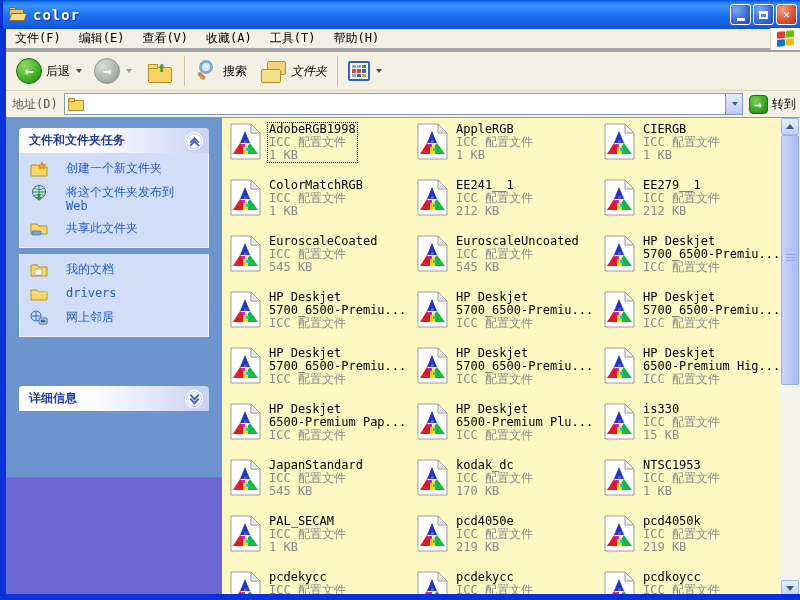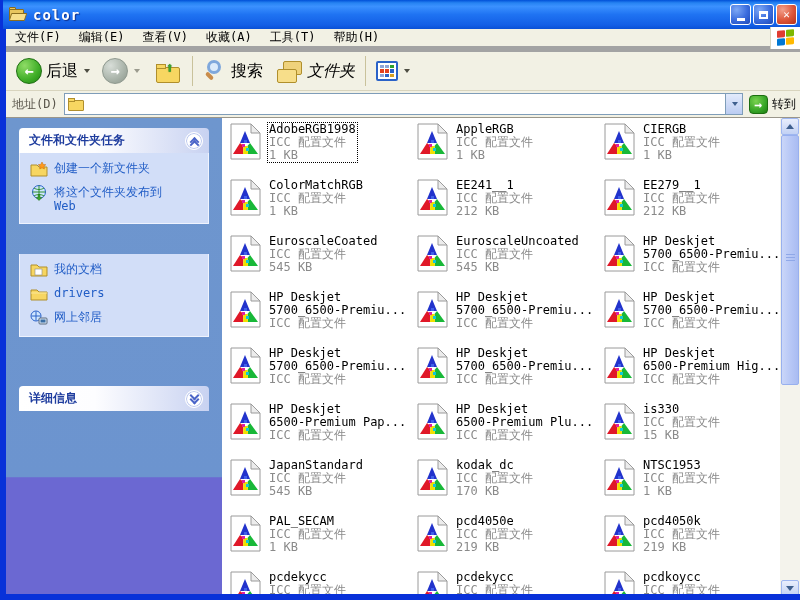--- a/index.html
+++ b/index.html
@@ -21,41 +21,41 @@
   .tb-buttons { margin-left:auto; display:flex; gap:2px; }
   .tb-btn { width:21px; height:21px; border-radius:3px; border:1px solid #fff; color:#fff;
     display:flex; align-items:center; justify-content:center; font-size:11px; line-height:1;
     background:radial-gradient(circle at 30% 25%,#7da8f5 0%,#3a6cdd 55%,#1e49b8 100%); }
   .tb-btn.close { background:radial-gradient(circle at 30% 25%,#f2a08c 0%,#dd5539 55%,#b4311b 100%); font-weight:bold; }
   .tb-btn .minbar { width:8px; height:3px; background:#fff; margin-top:9px; }
   .tb-btn .maxbox { width:9px; height:8px; border:2px solid #fff; border-top-width:3px; }
 
   
   .menubar { position:absolute; left:3px; top:29px; width:794px; height:23px; background:#F2F1E4;
-    border-bottom:6px solid #a3a3a3; display:flex; align-items:center; }
+    border-bottom:4px solid #a3a3a3; display:flex; align-items:center; }
   .menu-item { padding:3px 9px; color:#000; }
   .winlogo { margin-left:auto; width:30px; height:22px; background:#fff; border-left:1px solid #D8D4BE;
     display:flex; align-items:center; justify-content:center; }
   .flag { width:17px; height:15px; display:grid; grid-template-columns:8px 8px; grid-template-rows:7px 7px; gap:1px; transform:skewY(-6deg); }
   .flag i { border-radius:1px; }
   .flag i:nth-child(1){background:#E03C31;} .flag i:nth-child(2){background:#7DB700;}
   .flag i:nth-child(3){background:#0078D4;} .flag i:nth-child(4){background:#FFB900;}
 
   
   .toolbar { position:absolute; left:3px; top:52px; width:794px; height:39px; background:#F2F1E4;
     border-bottom:1px solid #D8D4BE; display:flex; align-items:center; padding:0 6px; }
   .tbtn { display:flex; align-items:center; gap:4px; padding:3px 4px; border-radius:3px; }
   .tool-sep { width:1px; height:30px; background:#C9C29B; margin:0 6px; }
   .circle { width:26px; height:26px; border-radius:50%; display:flex; align-items:center; justify-content:center;
     color:#fff; font-size:15px; font-weight:bold; }
   .circle.back { background:radial-gradient(circle at 32% 28%,#8fdc66 0%,#3fae27 60%,#1f8212 100%); border:1px solid #1c6e10; }
   .circle.fwd  { background:radial-gradient(circle at 32% 28%,#d8ded8 0%,#a9b3a9 60%,#8b968b 100%); border:1px solid #8e988e; }
   .caret { width:0; height:0; border-left:3px solid transparent; border-right:3px solid transparent; border-top:4px solid #4d4d42; margin-left:2px; }
   .caret.dis { border-top-color:#9b9b8e; }
-  .tool-label { font-size:16px; color:#000; }
+  .tool-label { font-size:12px; color:#000; }
   .upfolder { position:relative; width:26px; height:24px; }
   .upfolder .f { position:absolute; left:0; bottom:0; width:24px; height:16px; background:#F7D661; border:1px solid #B08F2C; border-radius:2px; }
   .upfolder .t { position:absolute; left:0; bottom:14px; width:10px; height:5px; background:#F7D661; border:1px solid #B08F2C; }
   .upfolder .a { position:absolute; left:9px; top:0; color:#3DA32E; font-weight:bold; font-size:15px; text-shadow:0 0 1px #1d6e14; }
   .mag { position:relative; width:24px; height:24px; }
   .mag .lens { position:absolute; left:4px; top:1px; width:14px; height:14px; border:3px solid #7FA8DC; border-radius:50%; background:#DCEBFA; }
   .mag .stick { position:absolute; left:2px; top:15px; width:9px; height:4px; background:#C98C4B; border-radius:2px; transform:rotate(45deg); }
   .folders-ic { position:relative; width:26px; height:24px; }
   .folders-ic .b { position:absolute; left:6px; top:2px; width:19px; height:14px; background:#EFD27B; border:1px solid #B08F2C; border-radius:2px; }
   .folders-ic .f2 { position:absolute; left:0; bottom:0; width:20px; height:14px; background:#F7DE8A; border:1px solid #B08F2C; border-radius:2px; }
@@ -75,36 +75,36 @@
   .addr-folder .t { position:absolute; left:0; top:0; width:7px; height:4px; background:#F7D661; border:1px solid #B08F2C; }
   .addr-text { color:#000; white-space:nowrap; }
   .addr-drop { margin-left:auto; width:17px; height:20px; background:linear-gradient(180deg,#E3EBFC,#BBCCF2); border-left:1px solid #7F9DB9;
     display:flex; align-items:center; justify-content:center; }
   .addr-drop .caret{ border-top-color:#3E5F8E; }
   .go-btn { display:flex; align-items:center; gap:4px; margin-left:6px; white-space:nowrap; }
   .go-ic { width:19px; height:19px; border-radius:4px; background:radial-gradient(circle at 35% 30%,#79d24f 0%,#37a527 60%,#1e7d12 100%);
     border:1px solid #1c6e10; color:#fff; font-weight:bold; display:flex; align-items:center; justify-content:center; font-size:13px; }
 
   
-  .content { position:absolute; left:3px; top:118px; width:794px; height:479px; background:#ffffff; }
+  .content { position:absolute; left:3px; top:118px; width:794px; height:479px; background:#fef9c3; }
   .sidebar { position:absolute; left:0; top:0; width:216px; height:479px;
     background:linear-gradient(180deg,#6E96CE 0%,#6C94CF 74.9%,#6B68D2 75.1%,#6B68D2 100%); overflow:hidden; }
   .panel { position:absolute; left:13px; width:190px; }
   .panel-header { height:25px; border-radius:4px 4px 0 0; background:linear-gradient(90deg,#ffffff 0%,#fdfdff 40%,#c8d2f1 100%);
     display:flex; align-items:center; padding:0 6px 0 10px; }
   .panel-title { font-weight:bold; color:#1e3c9e; font-size:12px; }
   .chevron-btn { margin-left:auto; width:18px; height:18px; border-radius:50%; background:#fff; border:1px solid #fff;
     box-shadow:0 0 0 1px #B9C6EE inset; display:flex; flex-direction:column; align-items:center; justify-content:center; gap:0; }
   .chev { width:7px; height:7px; border-left:2px solid #4A64C8; border-top:2px solid #4A64C8; }
   .chev.up { transform:rotate(45deg) translate(1px,1px); margin-top:2px; }
   .chev.up + .chev.up { margin-top:-4px; }
   .chev.down { transform:rotate(225deg); margin-top:-2px; }
   .chev.down + .chev.down { margin-top:-3px; }
   .panel-body { background:#D2DEF8; border:1px solid #EFF3FE; border-top:none; padding:8px 6px 10px 10px; }
-  .task-item { display:flex; gap:6px; margin-bottom:8px; color:#215DC6; }
+  .task-item { display:flex; gap:18px; margin-bottom:8px; color:#215DC6; }
   .task-item:last-child { margin-bottom:0; }
   .task-label { line-height:14px; }
   .s-icon { width:18px; height:16px; flex:0 0 auto; position:relative; }
   .s-icon svg { position:absolute; left:0; top:0; }
 
   
   .filegrid { position:absolute; left:224px; top:4px; width:548px; height:475px; overflow:hidden;
     display:grid; grid-template-columns:187px 187px 174px; grid-auto-rows:56px; }
   .tile { display:flex; align-items:flex-start; }
   .file-icon { width:31px; height:37px; flex:0 0 auto; margin-top:1px; }
@@ -267,20 +267,31 @@
                   <circle cx="9" cy="7" r="6.5" fill="#CFE6FF" stroke="#2A62C8"></circle>
                   <path d="M2.5 7 h13 M9 .5 v13 M4 3 c3 2 7 2 10 0 M4 11 c3 -2 7 -2 10 0" stroke="#2E8F2E" fill="none"></path>
                   <path d="M9 15.5 l-3 -3 h2 v-3 h2 v3 h2 z" fill="#3DA32E" stroke="#1d6e14" stroke-width="0.5"></path>
                 </svg>
               </span>
               <span class="task-label">
                 <div>将这个文件夹发布到</div>
                 <div>Web</div>
               </span>
             </div>
+            <div class="task-item">
+              <span class="s-icon">
+                <svg width="18" height="16">
+                  <path d="M1 3 h6 l2 2 h8 v8 H1z" fill="#F7D661" stroke="#B08F2C"></path>
+                  <rect x="2" y="10" width="9" height="4" rx="1" fill="#6FA8DC" stroke="#2A62C8" stroke-width="0.6"></rect>
+                </svg>
+              </span>
+              <span class="task-label">
+                <div>共享此文件夹</div>
+              </span>
+            </div>
           </div>
         </div>
         <div class="panel" style="top: 136px;">
           <div class="panel-body">
             <div class="task-item">
               <span class="s-icon">
                 <svg width="18" height="16">
                   <path d="M1 3 h6 l2 2 h8 v9 H1z" fill="#F7D661" stroke="#B08F2C"></path>
                   <rect x="5" y="7" width="7" height="6" fill="#fff" stroke="#8a8a8a" stroke-width="0.6"></rect>
                 </svg>

